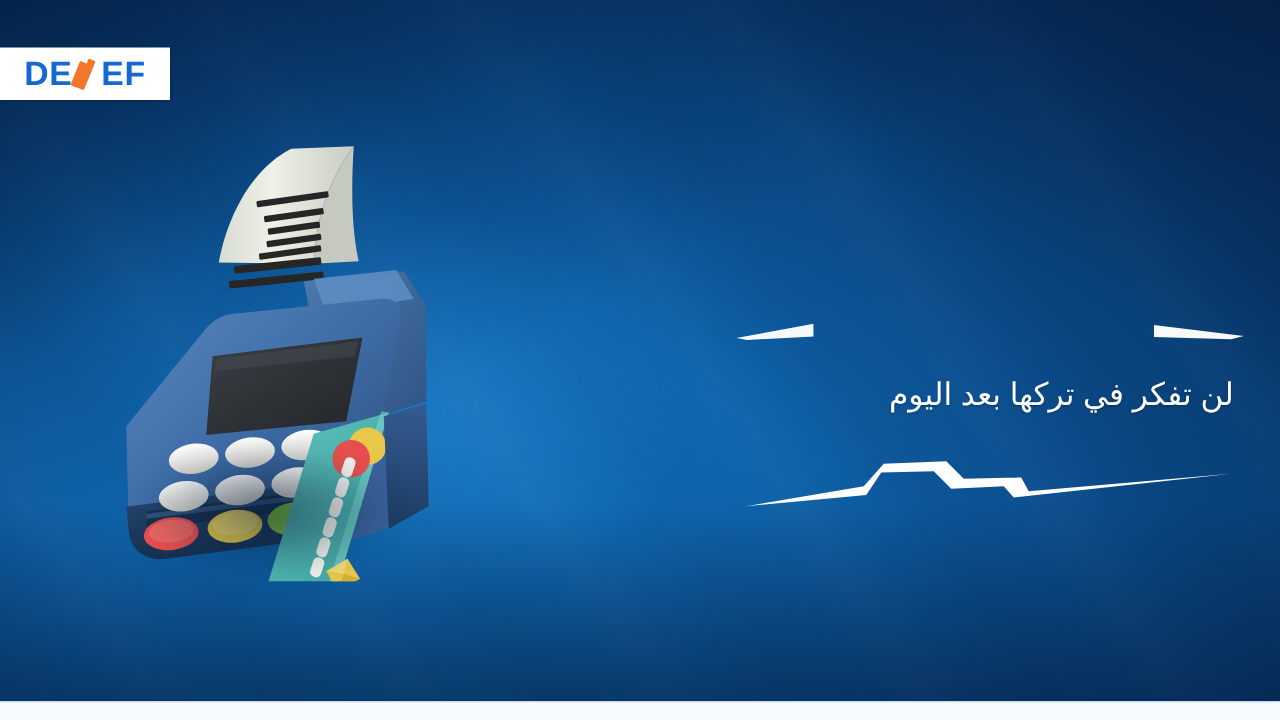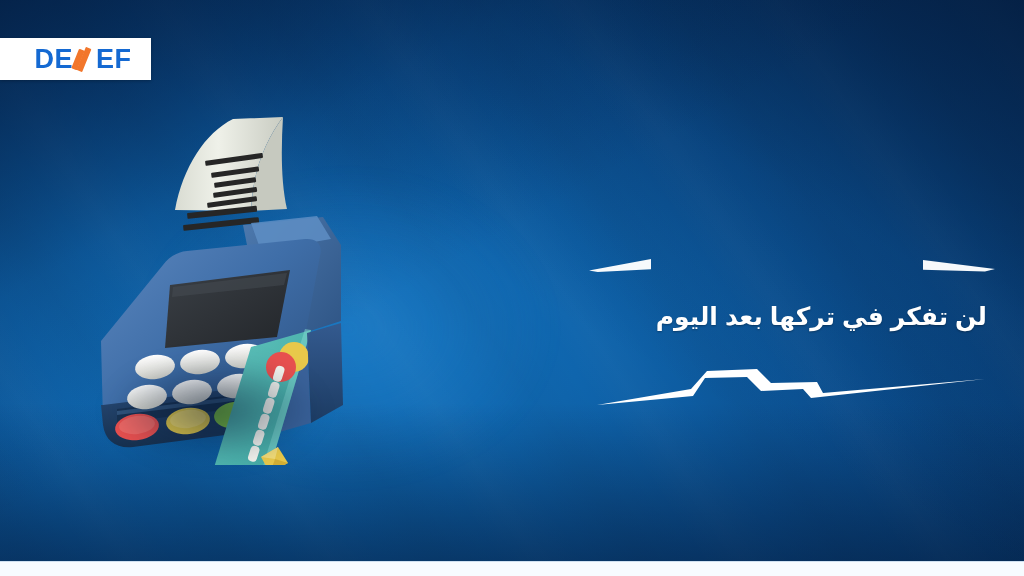--- a/index.html
+++ b/index.html
@@ -71,21 +71,20 @@
     position: absolute;
     left: 0;
     top: 38px;
     width: 136px;
     height: 42px;
     background: #ffffff;
     display: flex;
     align-items: center;
     justify-content: center;
     box-shadow: 0 1px 3px rgba(0,0,0,.25);
-    padding-left: 15px;
   }
   .logo-text {
     font-size: 27px;
     font-weight: bold;
     letter-spacing: .5px;
     color: #1469d2;
     line-height: 1;
     display: flex;
     align-items: center;
   }
@@ -153,21 +152,21 @@
     right: 0px;
     width: 72px;
     clip-path: polygon(0% 8%, 100% 76%, 86% 96%, 0% 82%);
   }
   .subline {
     position: absolute;
     right: 8px;
     top: 54px;
     color: #ffffff;
     font-size: 25px;
-    font-weight: bold;
+    font-weight: normal;
     white-space: nowrap;
     line-height: 38px;
     text-shadow: 0 1px 2px rgba(0,0,0,.30);
   }
   .ribbon {
     position: absolute;
     left: 20px;
     top: 122px;
     width: 392px;
     height: 44px;

